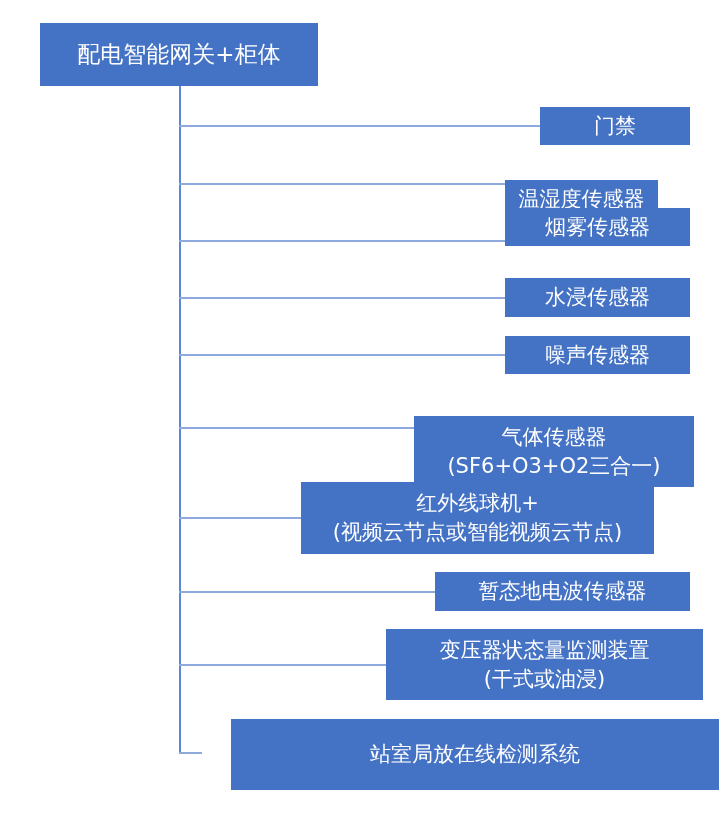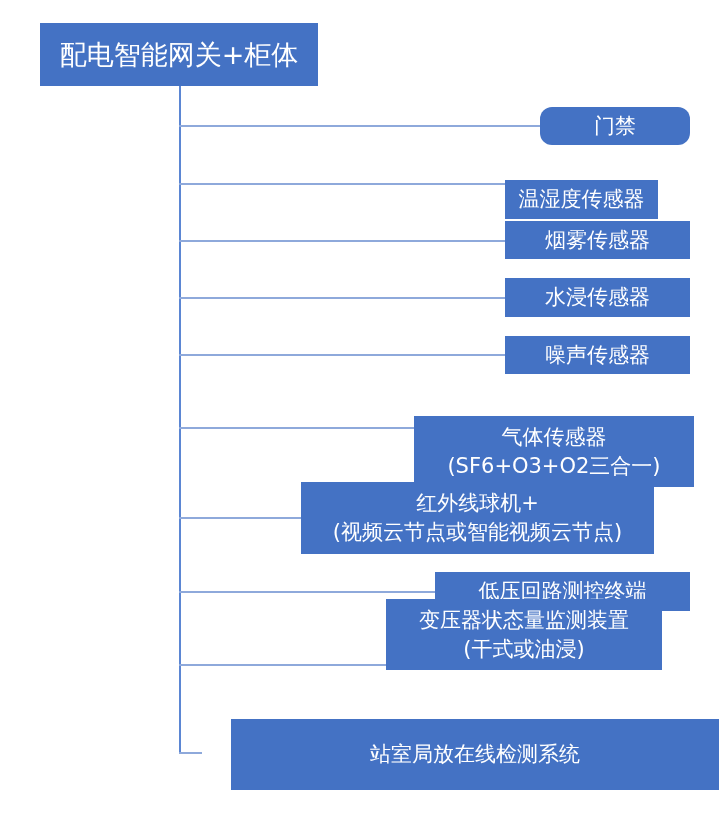--- a/index.html
+++ b/index.html
@@ -1,44 +1,44 @@
 <!DOCTYPE html>
 <html><head>
 <meta charset="utf-8">
 <style>
   html,body{margin:0;padding:0;background:#ffffff;}
   body{width:723px;height:836px;position:relative;overflow:hidden;font-family:"DejaVu Sans","Liberation Sans",sans-serif;}
   .box{position:absolute;background:#4472C4;color:#ffffff;display:flex;flex-direction:column;align-items:center;justify-content:center;text-align:center;font-size:21px;line-height:29px;white-space:nowrap;box-sizing:border-box;}
-  .root{font-size:27px;}
+  .root{font-size:23px;}
   .vline{position:absolute;background:#5B86D3;width:1.5px;}
   .hline{position:absolute;background:#8EA9DB;height:1.5px;}
   .lbl{display:block;}
 </style>
 </head>
 <body>
 
 <div>
   <div class="box root" style="left:40px;top:23px;width:278px;height:63px;">
     <span class="lbl">配电智能网关+柜体</span>
   </div>
 
   <div class="vline" style="left:179px;top:86px;height:667px;"></div>
 
   <div class="hline" style="left:179px;top:125px;width:361px;"></div>
-  <div class="box" style="left:540px;top:107px;width:150px;height:38px;border-radius:12px;">
+  <div class="box" style="left:540px;top:107px;width:150px;height:38px;">
     <span class="lbl">门禁</span>
   </div>
 
   <div class="hline" style="left:179px;top:183px;width:326px;"></div>
   <div class="box" style="left:505px;top:180px;width:153px;height:39px;">
     <span class="lbl">温湿度传感器</span>
   </div>
 
   <div class="hline" style="left:179px;top:240px;width:326px;"></div>
-  <div class="box" style="left:505px;top:221px;width:185px;height:38px;">
+  <div class="box" style="left:505px;top:208px;width:185px;height:38px;">
     <span class="lbl">烟雾传感器</span>
   </div>
 
   <div class="hline" style="left:179px;top:297px;width:326px;"></div>
   <div class="box" style="left:505px;top:278px;width:185px;height:39px;">
     <span class="lbl">水浸传感器</span>
   </div>
 
   <div class="hline" style="left:179px;top:354px;width:326px;"></div>
   <div class="box" style="left:505px;top:336px;width:185px;height:38px;">
@@ -52,25 +52,25 @@
   </div>
 
   <div class="hline" style="left:179px;top:517px;width:122px;"></div>
   <div class="box" style="left:301px;top:482px;width:353px;height:72px;">
     <span class="lbl">红外线球机+</span>
     <span class="lbl">(视频云节点或智能视频云节点)</span>
   </div>
 
   <div class="hline" style="left:179px;top:591px;width:256px;"></div>
   <div class="box" style="left:435px;top:572px;width:255px;height:39px;">
-    <span class="lbl">低压回路测控终端</span>
+    <span class="lbl">暂态地电波传感器</span>
   </div>
 
   <div class="hline" style="left:179px;top:664px;width:207px;"></div>
-  <div class="box" style="left:386px;top:599px;width:276px;height:71px;">
+  <div class="box" style="left:386px;top:629px;width:317px;height:71px;">
     <span class="lbl">变压器状态量监测装置</span>
     <span class="lbl">(干式或油浸)</span>
   </div>
 
   <div class="hline" style="left:179px;top:752px;width:23px;"></div>
   <div class="box" style="left:202px;top:719px;width:488px;height:71px;margin-left:29px;">
     <span class="lbl">站室局放在线检测系统</span>
   </div>
 </div>
 

